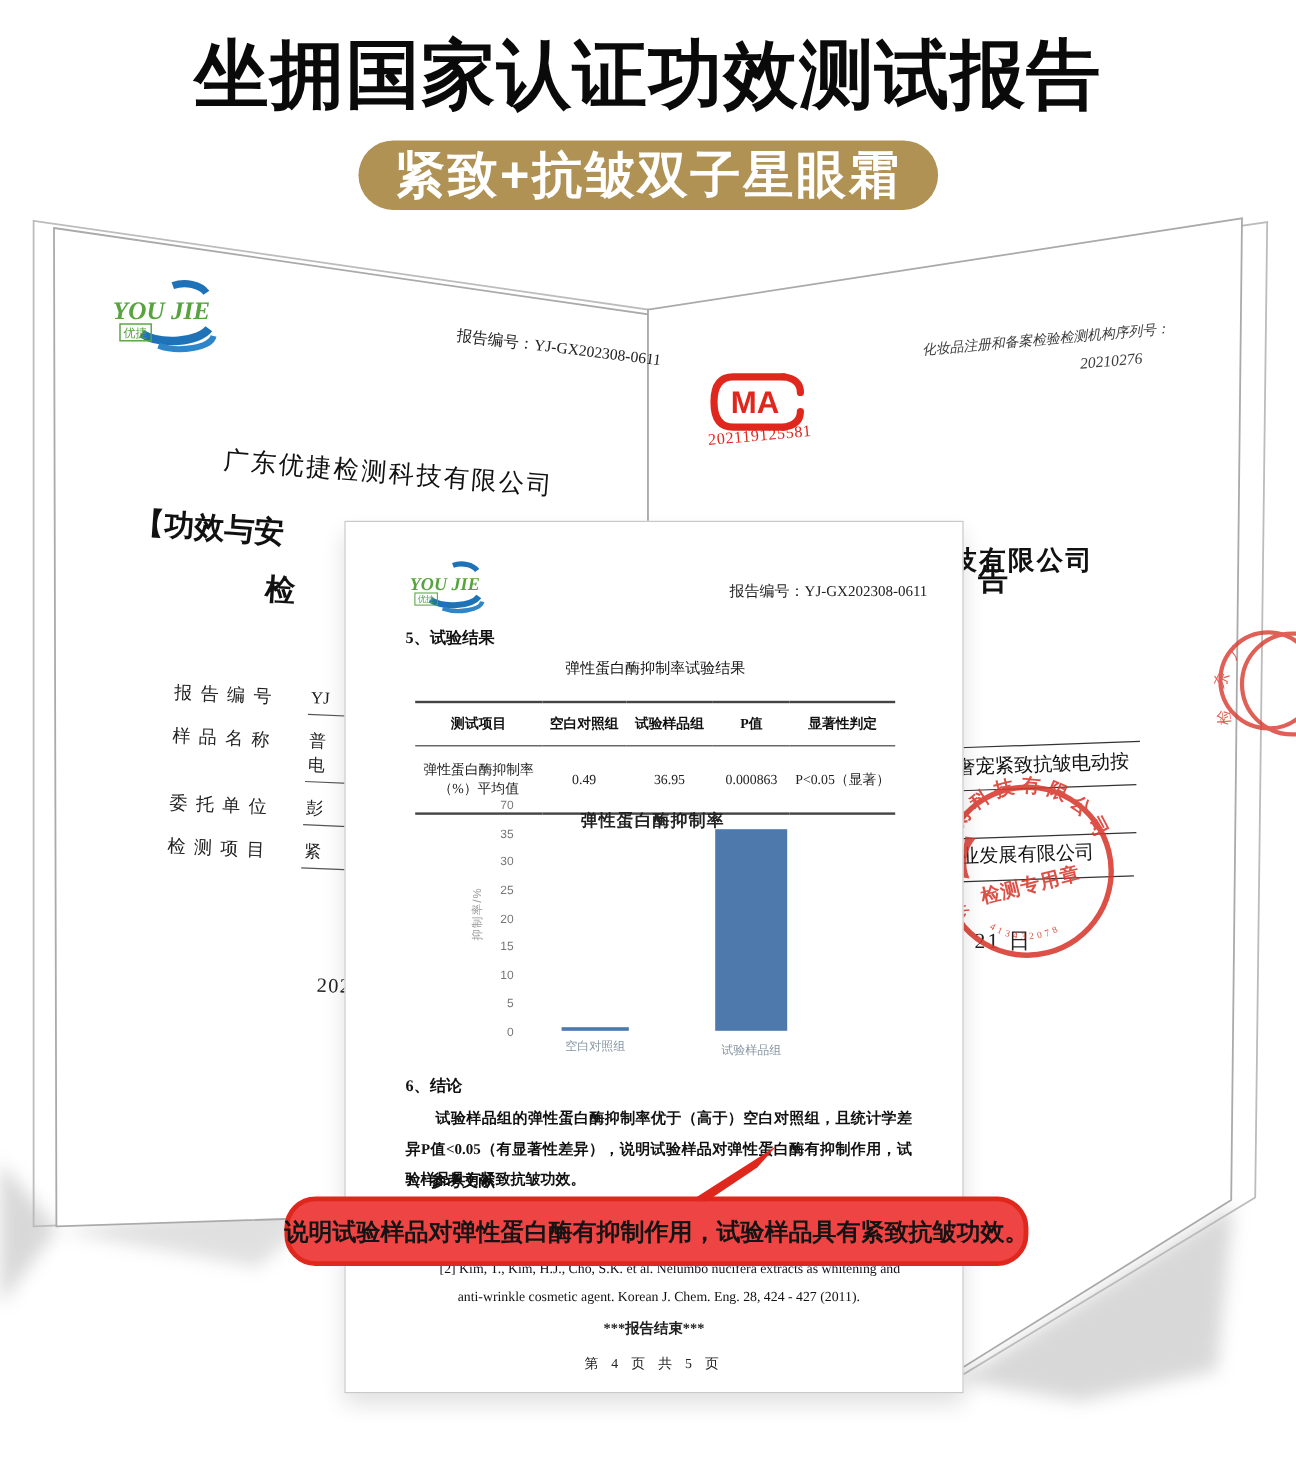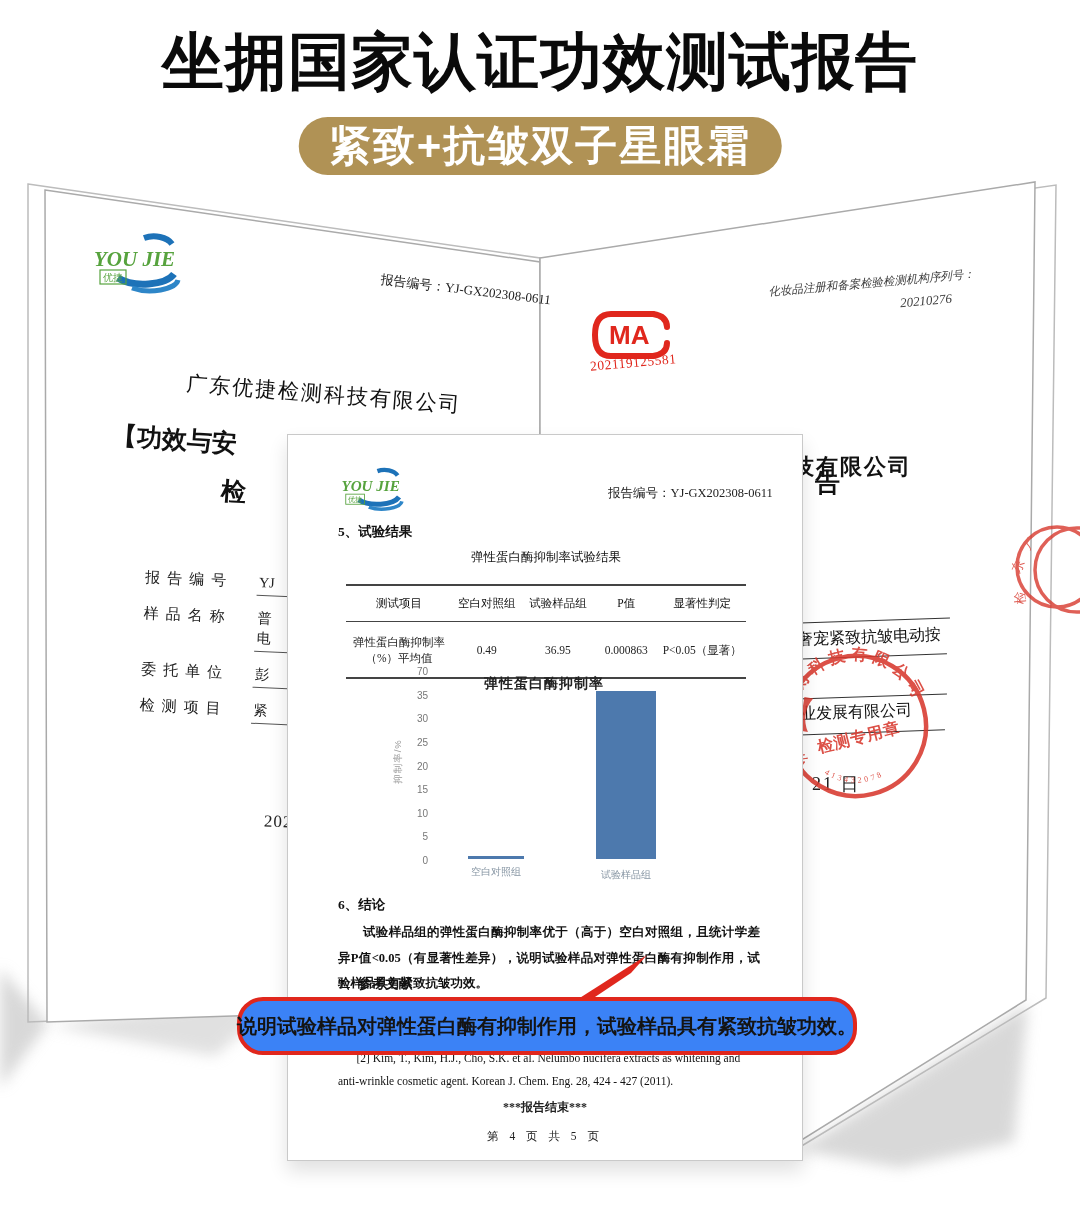--- a/index.html
+++ b/index.html
@@ -57,21 +57,21 @@
   
   .center-page{left:287px;top:434px;width:514px;height:725px;background:#fff;
                border:1px solid #c9c9c9;box-shadow:0 10px 18px rgba(0,0,0,.12);z-index:10;}
   .c-logo{left:52px;top:30px;width:72px;height:54px;}
   .c-reportno{left:320px;top:50px;font-size:12.5px;white-space:nowrap;}
   .c-sec{font-size:13.5px;font-weight:bold;color:#111;}
   .c-sec5{left:50px;top:88px;}
   .c-tabletitle{left:58px;top:114px;width:400px;text-align:center;font-size:12.5px;color:#111;}
   .c-table{left:58px;top:149px;width:400px;border-top:2px solid #444;border-bottom:2px solid #444;
            border-collapse:collapse;font-size:11.5px;}
-  .c-table th{font-weight:normal;height:35px;border-bottom:1.5px solid #444;padding:0 2px;color:#111;}
+  .c-table th{font-weight:bold;height:35px;border-bottom:1.5px solid #444;padding:0 2px;color:#111;}
   .c-table td{height:55px;text-align:center;padding:0 2px;white-space:pre-line;line-height:16px;}
   .col-item{width:108px;} .col-blank{width:70px;} .col-sample{width:72px;} .col-p{width:62px;} .col-sig{width:88px;text-align:center;}
 
   
   .c-charttitle{left:196px;top:240px;font-size:14px;font-weight:bold;color:#222;letter-spacing:1px;z-index:2;}
   .c-yticks{left:108px;top:231px;height:200px;width:32px;display:flex;flex-direction:column;
             justify-content:space-between;align-items:flex-end;font-size:10px;color:#777;
             font-family:"Liberation Sans",sans-serif;}
   .c-ylabel{left:88px;top:320px;font-size:9.5px;color:#999;transform:rotate(-90deg);
             font-family:"Liberation Sans",sans-serif;letter-spacing:1px;}
@@ -79,27 +79,27 @@
   .bar{position:absolute;bottom:0;background:linear-gradient(180deg,#527fb6,#466f9f 55%,#4d79ad);}
   .bar1{left:30px;width:56px;}
   .bar2{left:158px;width:60px;}
   .c-xlabel{font-size:10px;color:#8594a2;width:90px;text-align:center;}
   .c-xl1{left:163px;top:430px;} .c-xl2{left:293px;top:433px;}
 
   .c-sec6{left:50px;top:461px;}
   .c-conclusion{left:50px;top:485px;width:422px;font-size:12.5px;line-height:25.5px;
                 text-indent:2em;text-align:justify;color:#111;font-weight:bold;}
   .c-sec7{left:50px;top:540px;}
-  .c-reference{left:50px;top:612px;width:422px;font-size:11.5px;line-height:23px;text-indent:1.6em;color:#111;}
+  .c-reference{left:50px;top:612px;width:422px;font-size:11.5px;line-height:23px;text-indent:1.6em;color:#111;text-align:center;}
   .c-end{left:0;top:664px;width:100%;text-align:center;font-size:12px;font-weight:bold;}
   .c-pageno{left:0;top:694px;width:100%;text-align:center;font-size:11.5px;letter-spacing:4px;}
 
   
   .callout{left:237px;top:997px;width:612px;height:50px;border:4px solid #e0271d;border-radius:26px;
-           background:#3b82f6;z-index:50;display:flex;align-items:center;justify-content:center;
+           background:#ef4444;z-index:50;display:flex;align-items:center;justify-content:center;
            font-size:20px;font-weight:600;color:#141414;white-space:nowrap;}
   .arrow-svg{left:575px;top:955px;z-index:51;}
 </style>
 </head>
 <body>
 
 <div class="canvas">
 
   <svg class="abs bg-svg" width="1080" height="1221" viewBox="0 0 1080 1221">
     <defs>

